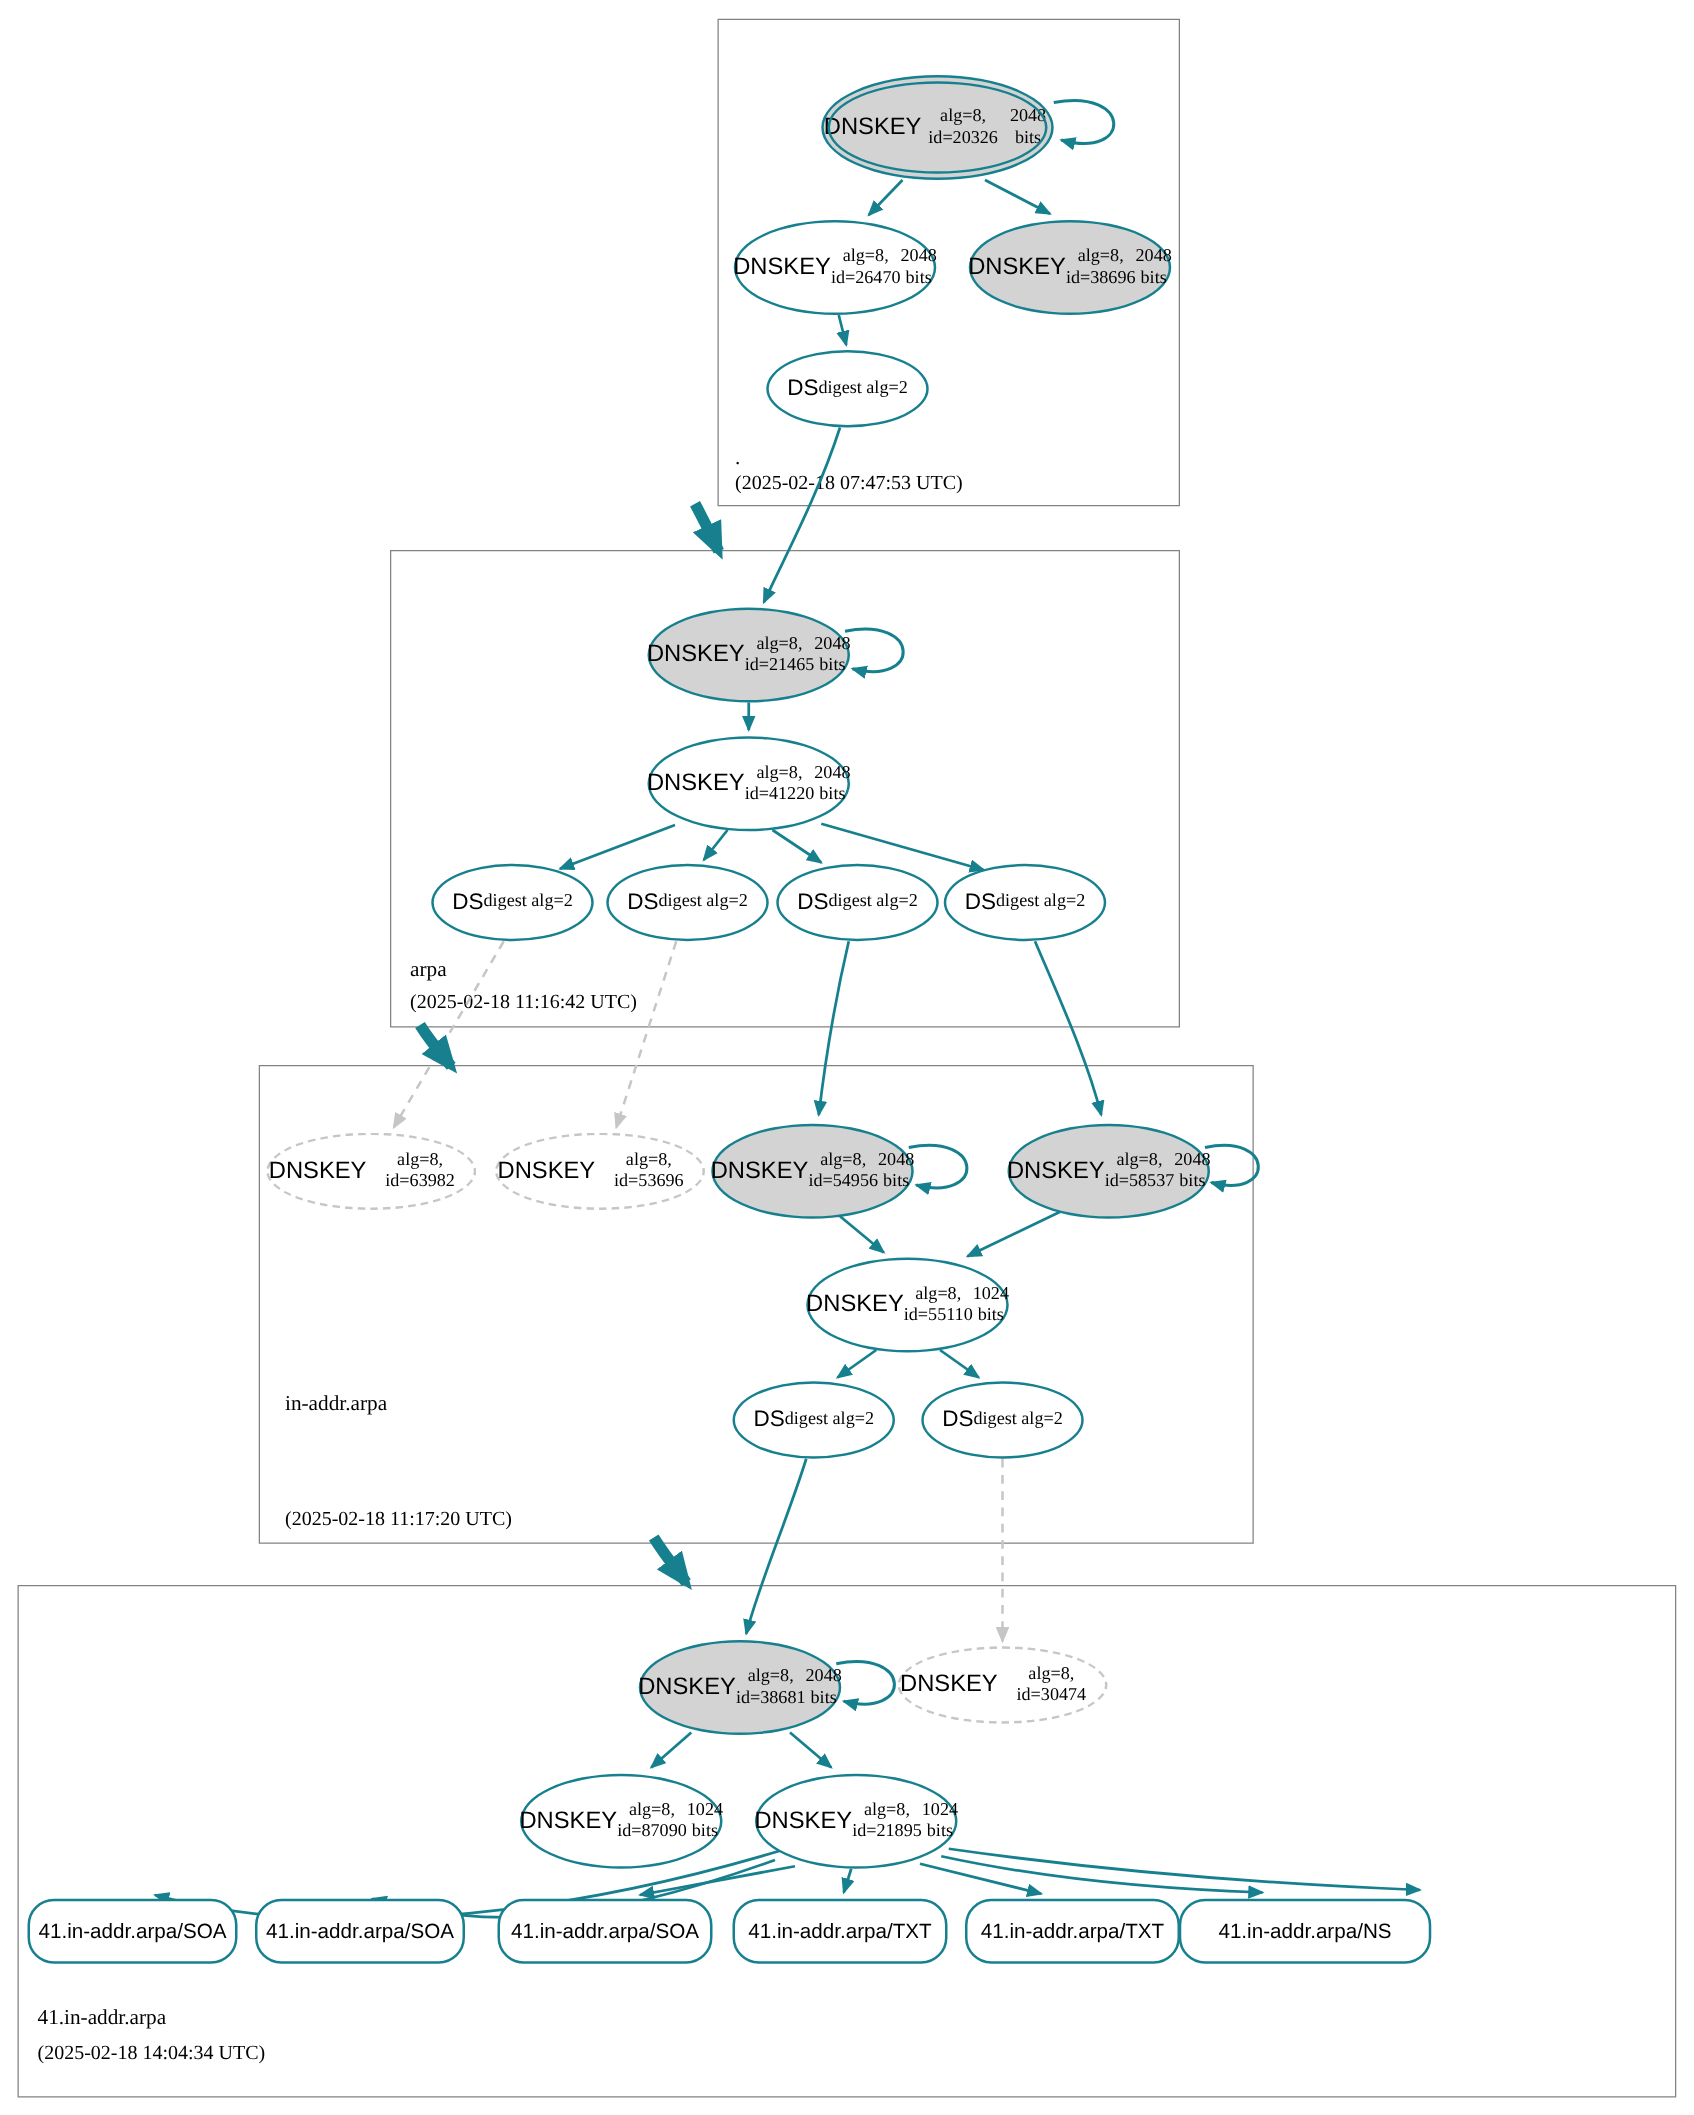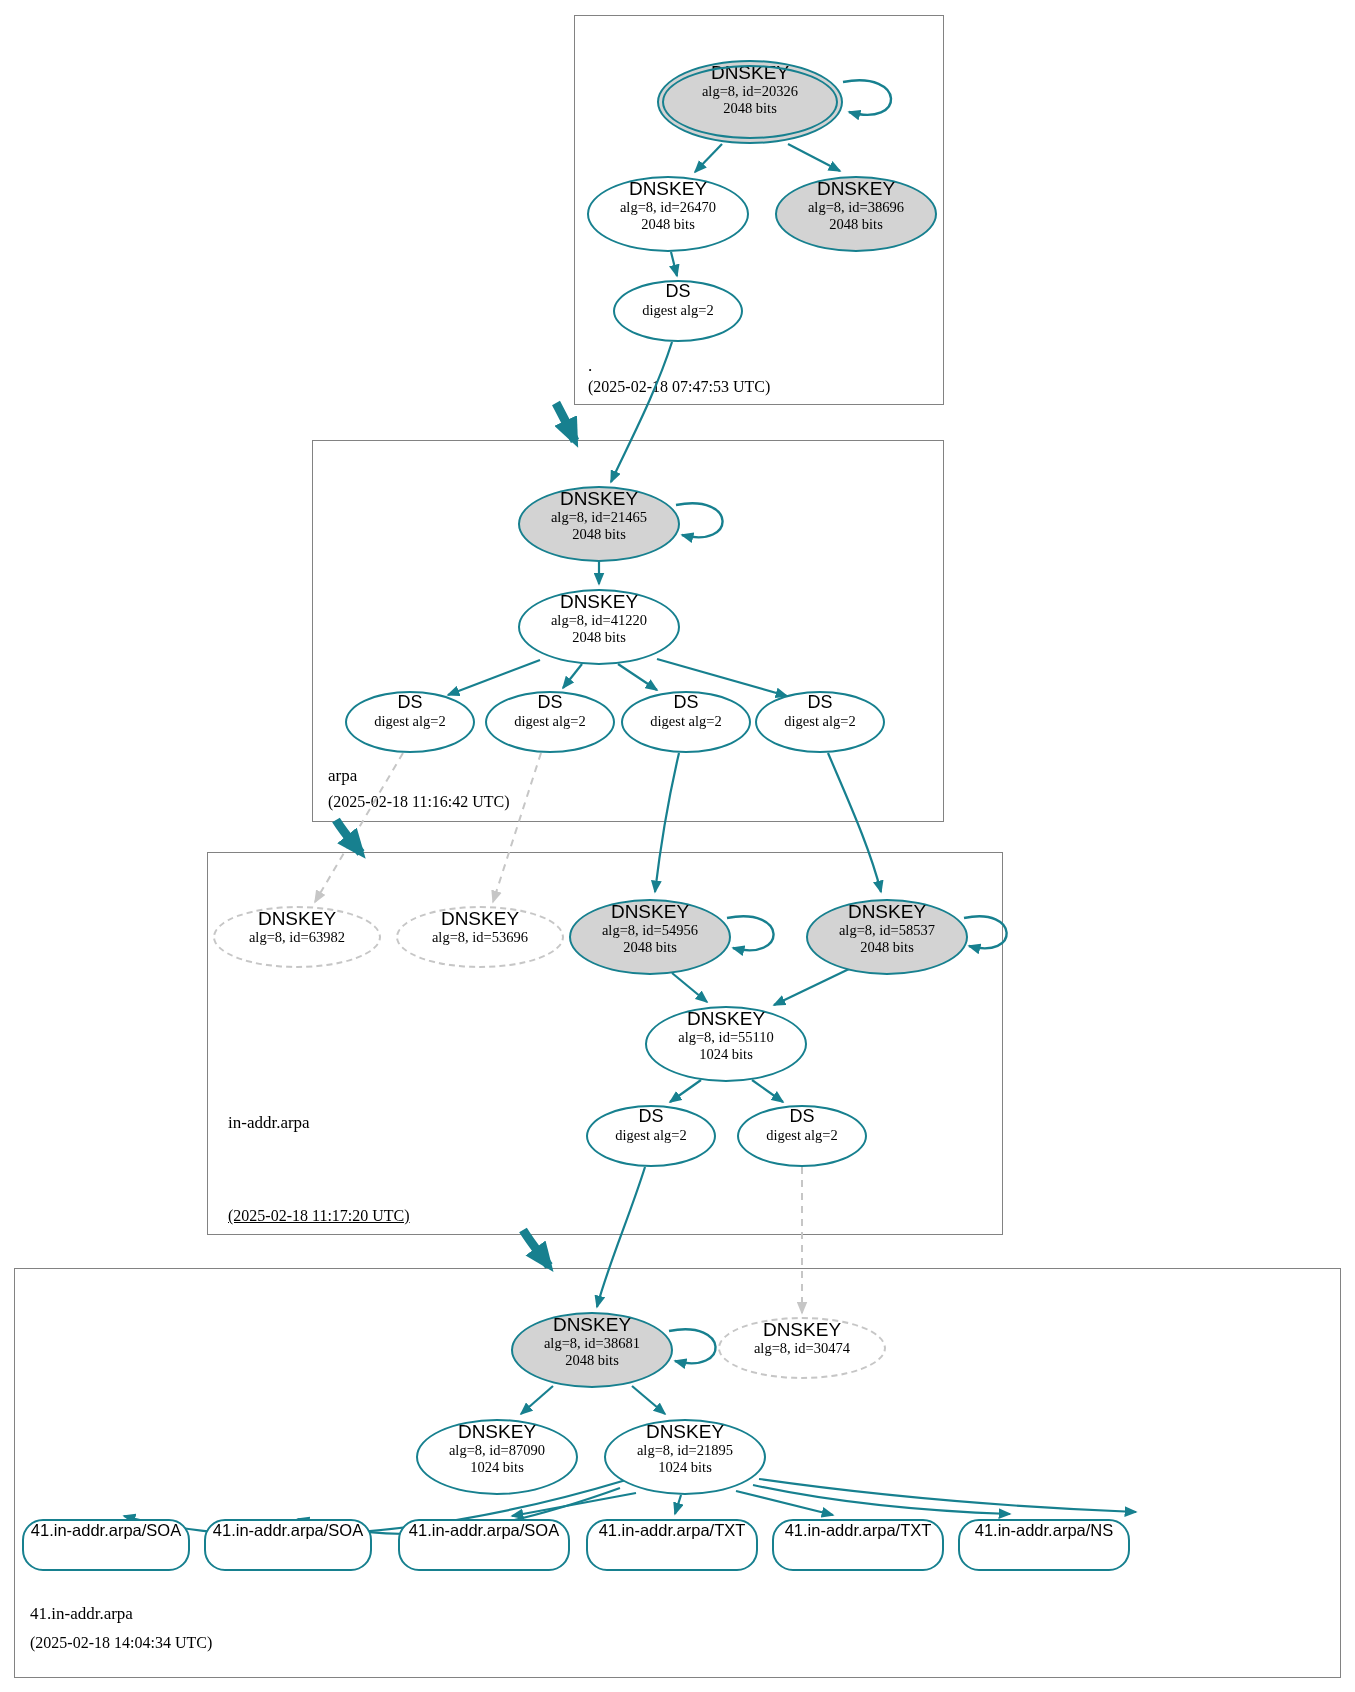--- a/index.html
+++ b/index.html
@@ -6,21 +6,21 @@
   html,body{margin:0;padding:0;background:#fff;}
   #stage{position:relative;width:1355px;height:1692px;background:#fff;overflow:hidden;}
   .zone-box{position:absolute;border:1px solid #828282;box-sizing:border-box;background:transparent;}
   .zname{position:absolute;font:17px "Liberation Serif",serif;color:#000;white-space:nowrap;}
   .zdate{position:absolute;font:16px "Liberation Serif",serif;color:#000;white-space:nowrap;}
   #edges{position:absolute;left:0;top:0;z-index:2;}
   .e{stroke:var(--teal);stroke-width:2.2;fill:none;}
   .el{stroke:var(--teal);stroke-width:2.4;fill:none;}
   .ed{stroke:var(--gray);stroke-width:2;fill:none;stroke-dasharray:7 6;}
   .et{stroke:var(--teal);stroke-width:9;fill:none;}
-  .node{position:absolute;z-index:3;display:flex;flex-direction:column;align-items:center;justify-content:flex-start;
+  .node{position:absolute;z-index:3;display:flex;flex-direction:row;align-items:center;justify-content:center;
         text-align:center;transform:translate(-50%,-50%);background:#fff;box-sizing:border-box;color:#000;}
   .ellipse{border:2.6px solid var(--teal);border-radius:50%;}
   .ksk{background:#d3d3d3;}
   .dashed{border:2.2px dashed var(--gray);}
   .sep::before{content:"";position:absolute;inset:3px;border:2.6px solid var(--teal);border-radius:50%;pointer-events:none;}
   .node .t{font:19px "Liberation Sans",sans-serif;line-height:1.12;}
   .node .ds-t{font:18px "Liberation Sans",sans-serif;line-height:1.1;}
   .node .d{font:14.5px "Liberation Serif",serif;line-height:1.18;}
   .rrset{border:2.4px solid var(--teal);border-radius:21px;font:16.5px "Liberation Sans",sans-serif;}
 </style>
@@ -32,21 +32,21 @@
   <div class="zone-box" style="left:574px;top:15px;width:370px;height:390px;"></div>
   <div class="zone-box" style="left:312px;top:440px;width:632px;height:382px;"></div>
   <div class="zone-box" style="left:207px;top:852px;width:796px;height:383px;"></div>
   <div class="zone-box" style="left:14px;top:1268px;width:1327px;height:410px;"></div>
 
   <div class="zname" style="left:588px;top:356px;">.</div>
   <div class="zdate" style="left:588px;top:378px;">(2025-02-18 07:47:53 UTC)</div>
   <div class="zname" style="left:328px;top:766px;">arpa</div>
   <div class="zdate" style="left:328px;top:793px;">(2025-02-18 11:16:42 UTC)</div>
   <div class="zname" style="left:228px;top:1113px;">in-addr.arpa</div>
-  <div class="zdate" style="left:228px;top:1207px;text-decoration:underline;">(2025-02-18 11:17:20 UTC)</div>
+  <div class="zdate" style="left:228px;top:1207px;">(2025-02-18 11:17:20 UTC)</div>
   <div class="zname" style="left:30px;top:1604px;">41.in-addr.arpa</div>
   <div class="zdate" style="left:30px;top:1634px;">(2025-02-18 14:04:34 UTC)</div>
 
   <svg id="edges" width="1355" height="1692" viewBox="0 0 1355 1692">
     <defs>
       <marker id="ah" viewBox="0 0 12 10" markerWidth="13" markerHeight="11" refX="10.5" refY="5" orient="auto" markerUnits="userSpaceOnUse">
         <path d="M0 0 L12 5 L0 10 Z" fill="#17808f"></path>
       </marker>
       <marker id="ahg" viewBox="0 0 12 10" markerWidth="13" markerHeight="11" refX="10.5" refY="5" orient="auto" markerUnits="userSpaceOnUse">
         <path d="M0 0 L12 5 L0 10 Z" fill="#c6c6c6"></path>
@@ -196,16 +196,16 @@
     </div>
     <div class="node rrset" style="left: 484px; top: 1545px; width: 172px; height: 52px;">
       <span>41.in-addr.arpa/SOA</span>
     </div>
     <div class="node rrset" style="left: 672px; top: 1545px; width: 172px; height: 52px;">
       <span>41.in-addr.arpa/TXT</span>
     </div>
     <div class="node rrset" style="left: 858px; top: 1545px; width: 172px; height: 52px;">
       <span>41.in-addr.arpa/TXT</span>
     </div>
-    <div class="node rrset" style="left: 1044px; top: 1545px; width: 172px; height: 52px;">
+    <div class="node rrset" style="left: 1044px; top: 1545px; width: 202px; height: 52px;">
       <span>41.in-addr.arpa/NS</span>
     </div>
   </div>
 
 </body></html>

